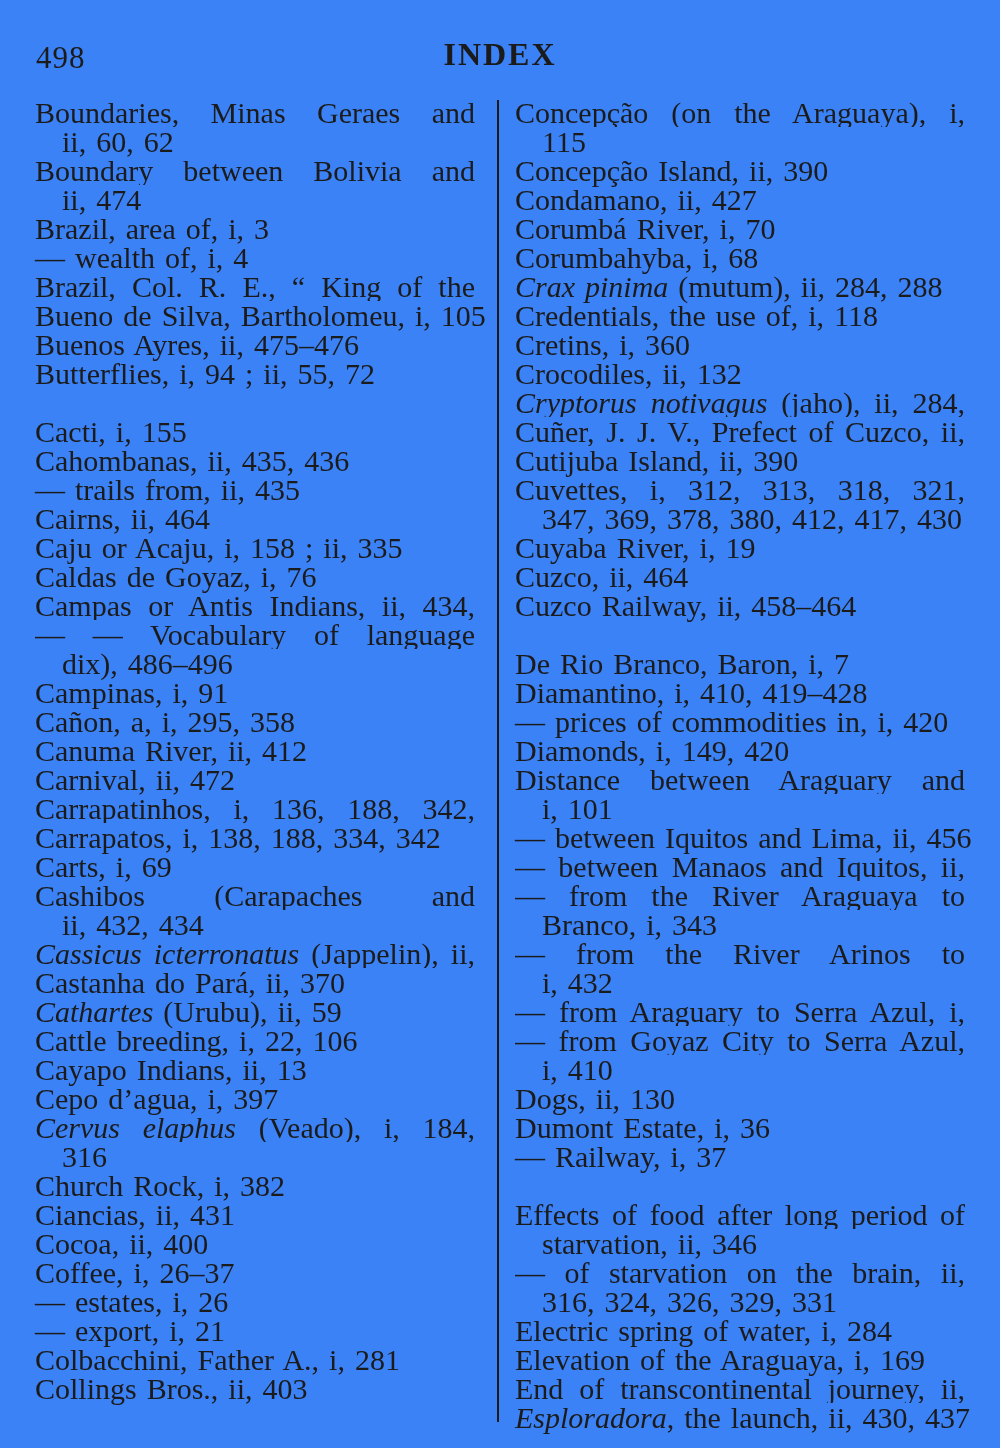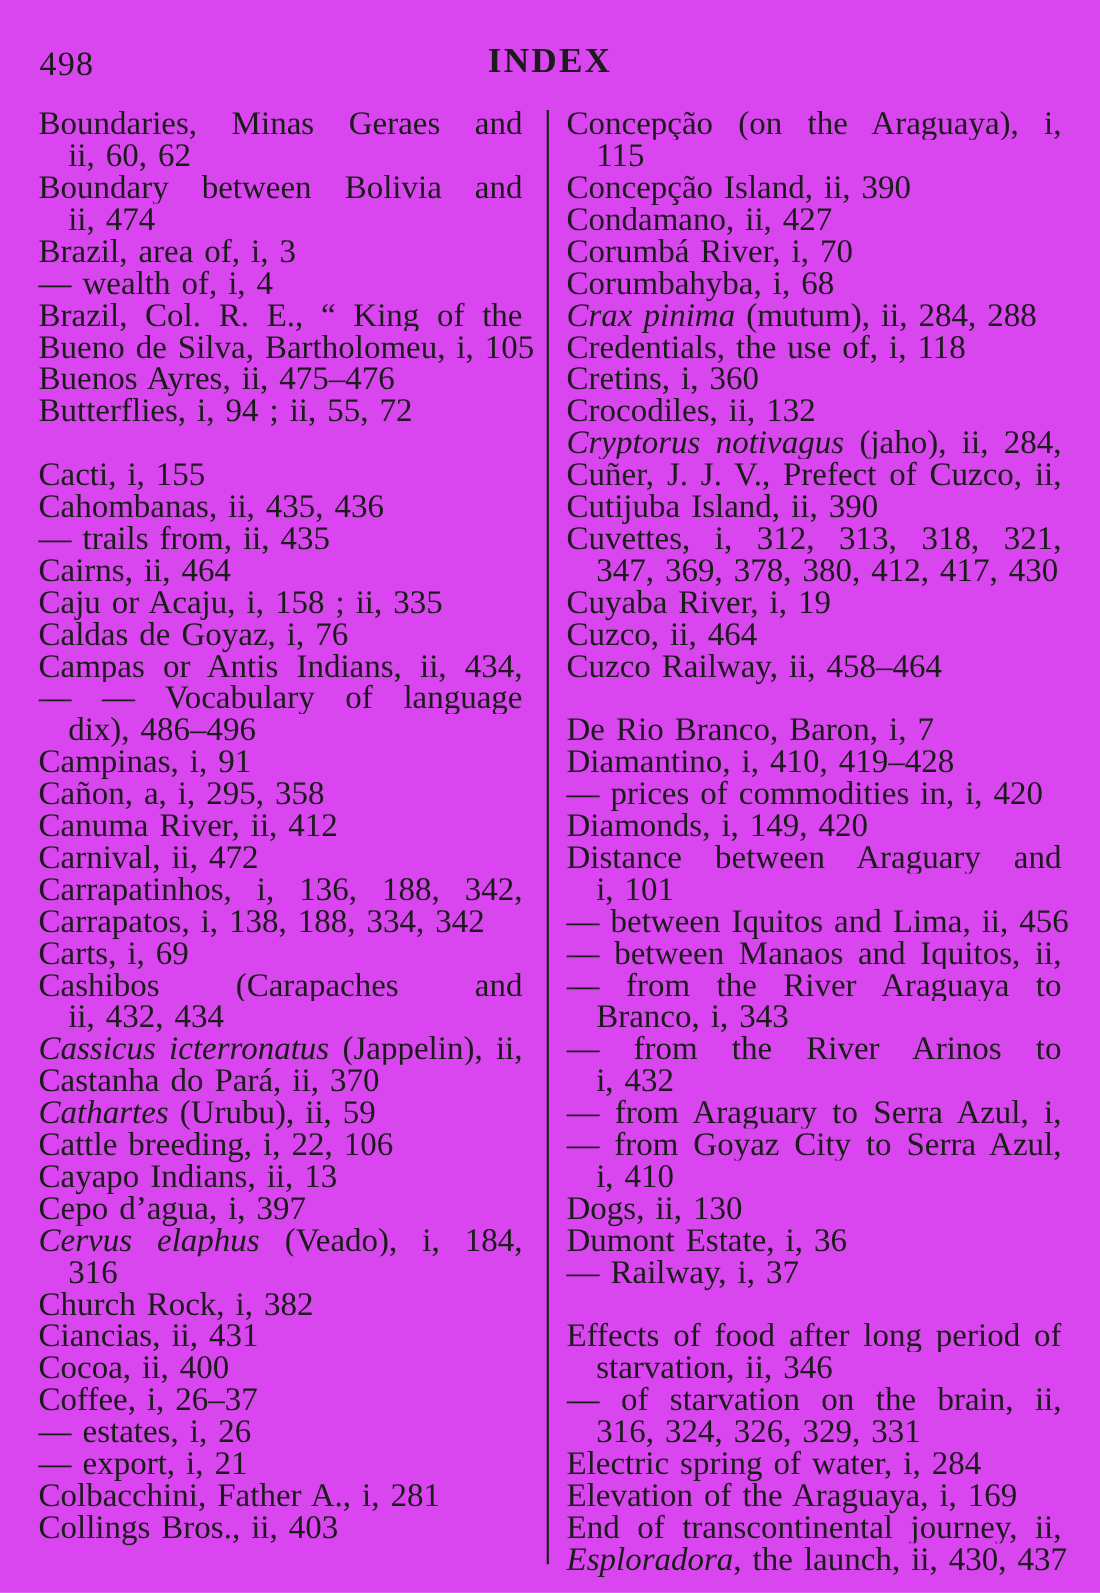--- a/index.html
+++ b/index.html
@@ -1,20 +1,20 @@
 <!DOCTYPE html>
 <html><head>
 <meta charset="utf-8">
 <style>
   html, body { margin: 0; padding: 0; }
   .page {
     position: relative;
     width: 1000px;
     height: 1448px;
-    background: #d946ef;
+    background: #3b82f6;
     color: #1b1b1b;
     font-family: "Liberation Serif", "DejaVu Serif", serif;
     overflow: hidden;
   }
   .page-number {
     position: absolute;
     left: 36px;
     top: 40px;
     font-size: 31px;
     letter-spacing: 1px;

